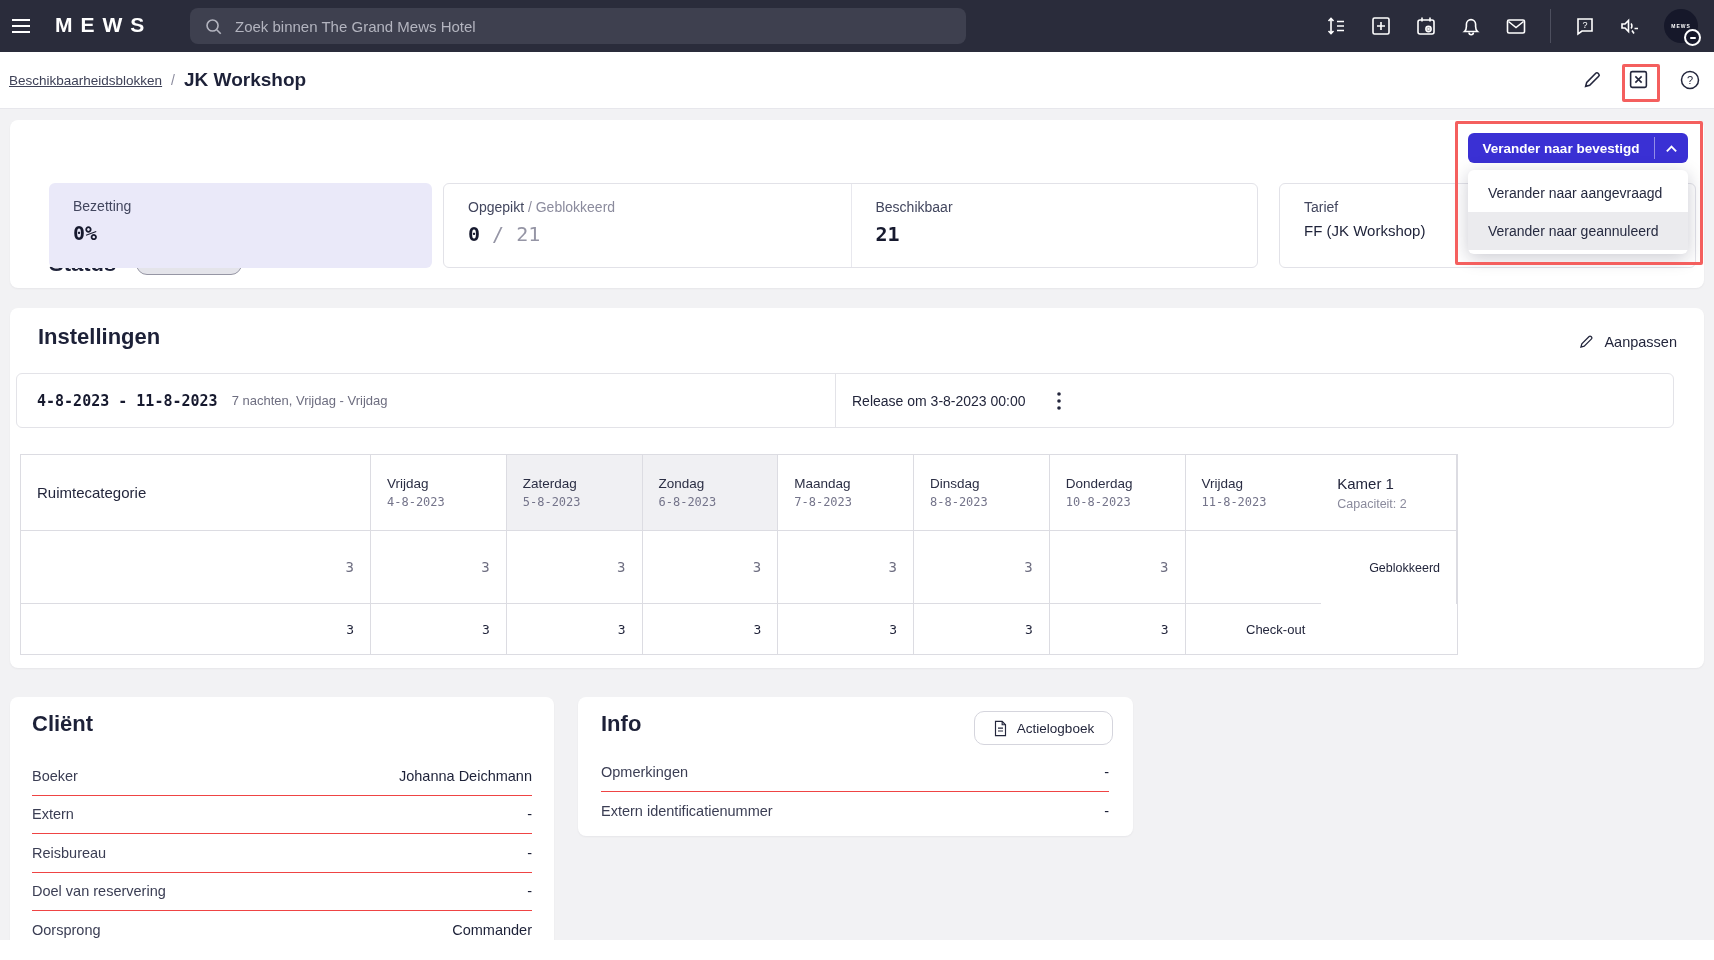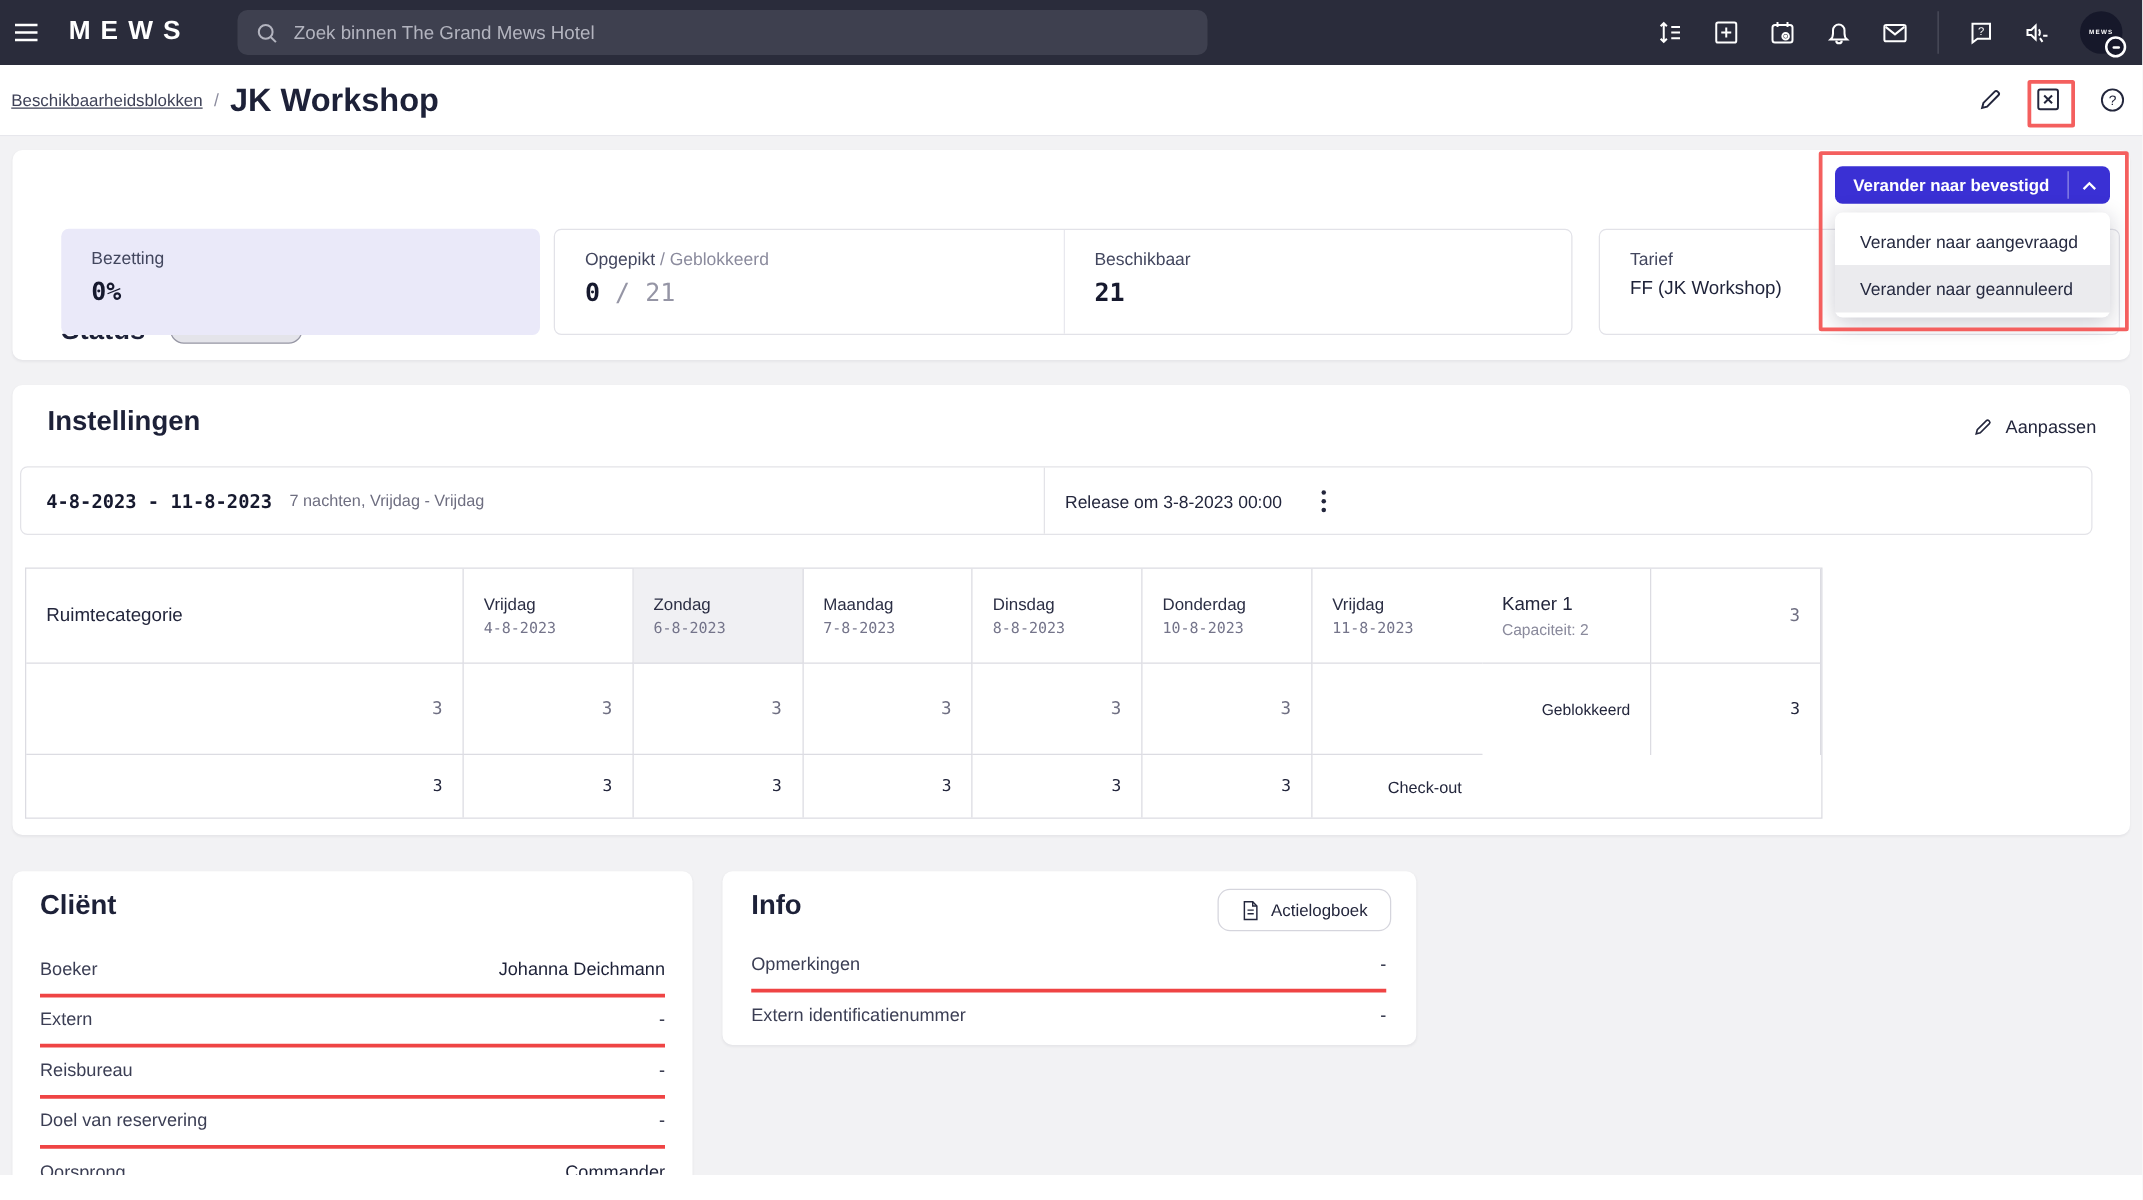--- a/index.html
+++ b/index.html
@@ -26,21 +26,21 @@
   .avatar .badge{position:absolute;right:-3px;bottom:-3px;width:13px;height:13px;border-radius:50%;
                  background:#16182a;border:2px solid #fff;display:flex;align-items:center;justify-content:center;}
   .avatar .badge div{width:6px;height:2px;background:#fff;border-radius:1px;}
 
   
   .crumbbar{position:absolute;left:0;top:52px;width:1714px;height:56px;background:#fff;
             border-bottom:1px solid #e7e7ec;padding-left:12px;}
   .crumbs{position:absolute;left:9px;top:0;height:56px;display:flex;align-items:center;gap:9px;}
   .crumb-link{font-size:13.5px;color:#3e4157;text-decoration:underline;cursor:pointer;}
   .crumb-sep{font-size:14px;color:#8c8c9e;}
-  .crumb-current{font-size:26px;font-weight:600;color:#1d2138;}
+  .crumb-current{font-size:19px;font-weight:600;color:#1d2138;}
   .crumb-actions .icbtn{position:absolute;cursor:pointer;color:#23263c;}
 
   
   .card{position:absolute;background:#fff;border-radius:8px;box-shadow:0 1px 2px rgba(20,20,40,.05);}
   .sec-title{font-size:22px;font-weight:600;color:#1d2138;}
 
   
   .status-card{left:10px;top:120px;width:1694px;height:168px;}
   .status-head{position:absolute;left:39px;top:131px;display:flex;align-items:center;gap:20px;}
   .opt-badge{font-size:11.5px;letter-spacing:1.5px;color:#565667;background:#e4e4ea;
@@ -108,21 +108,21 @@
   .cell.val.gray{color:#6f6f82;}
   .cell.val.dark{color:#23263c;font-size:13px;}
   .cell.flabel{align-items:center;justify-content:flex-end;padding:0 16px;font-size:12.5px;color:#23263c;}
   .cell.co{font-family:"Liberation Sans",sans-serif;font-size:13px;}
 
   
   .client-card{left:10px;top:697px;width:544px;height:251px;}
   .client-title{position:absolute;left:22px;top:14px;}
   .kv-rows{position:absolute;left:22px;right:22px;top:60px;}
   .kv-row{height:37.5px;display:flex;align-items:center;justify-content:space-between;
-          border-bottom:3px solid #ef4444;}
+          border-bottom:1px solid #ef4444;}
   .kv-row:last-child{border-bottom:none;}
   .kv-label{font-size:14.5px;color:#3b3e54;}
   .kv-value{font-size:14.5px;color:#1d2138;}
   .kv-value.strong{font-weight:500;}
   .info-card{left:578px;top:697px;width:555px;height:139px;}
   .info-title{position:absolute;left:23px;top:14px;}
   .log-btn{position:absolute;right:20px;top:14px;width:137px;height:32px;border:1px solid #d5d5dd;
            border-radius:10px;display:flex;align-items:center;justify-content:center;gap:9px;
            font-size:13.5px;color:#23263c;cursor:pointer;background:#fff;font-weight:500;}
   .info-rows{position:absolute;left:23px;right:24px;top:56px;}
@@ -301,20 +301,24 @@
         </span>
       </div>
     </div>
     <div class="avail" id="avail-grid">
         <div class="cell hdr cat">Ruimtecategorie</div>
         <div class="cell hdr">
           <span class="dayname">Vrijdag</span>
           <span class="daydate mono">4-8-2023</span>
         </div>
         <div class="cell hdr wknd">
+          <span class="dayname">Zaterdag</span>
+          <span class="daydate mono">5-8-2023</span>
+        </div>
+        <div class="cell hdr wknd">
           <span class="dayname">Zondag</span>
           <span class="daydate mono">6-8-2023</span>
         </div>
         <div class="cell hdr">
           <span class="dayname">Maandag</span>
           <span class="daydate mono">7-8-2023</span>
         </div>
         <div class="cell hdr">
           <span class="dayname">Dinsdag</span>
           <span class="daydate mono">8-8-2023</span>

